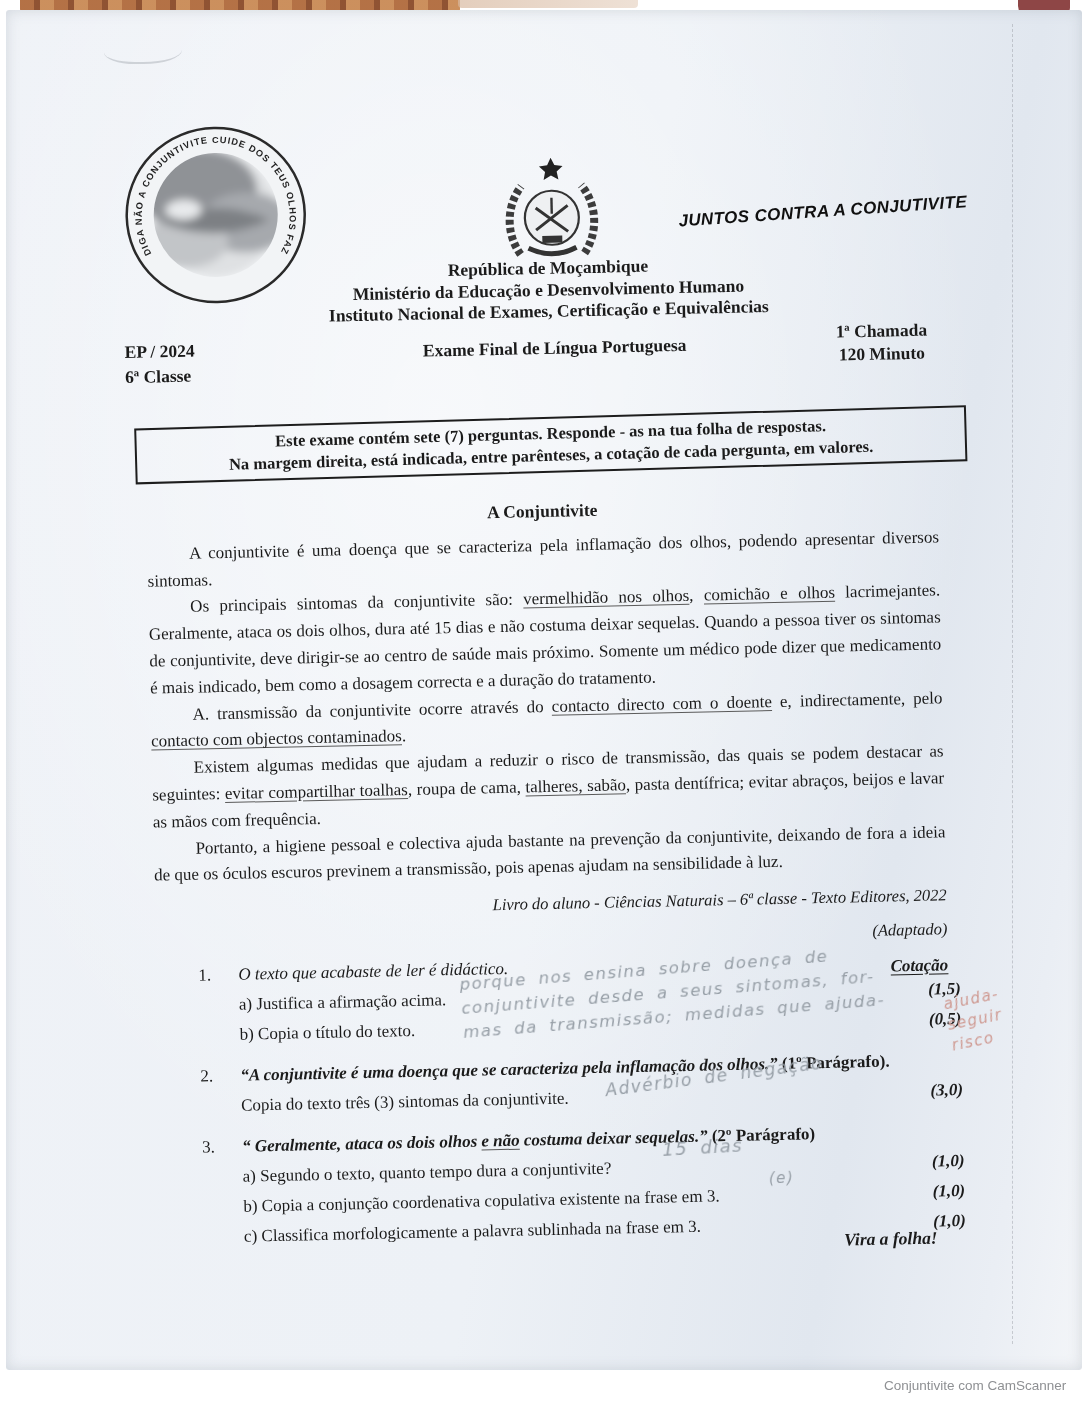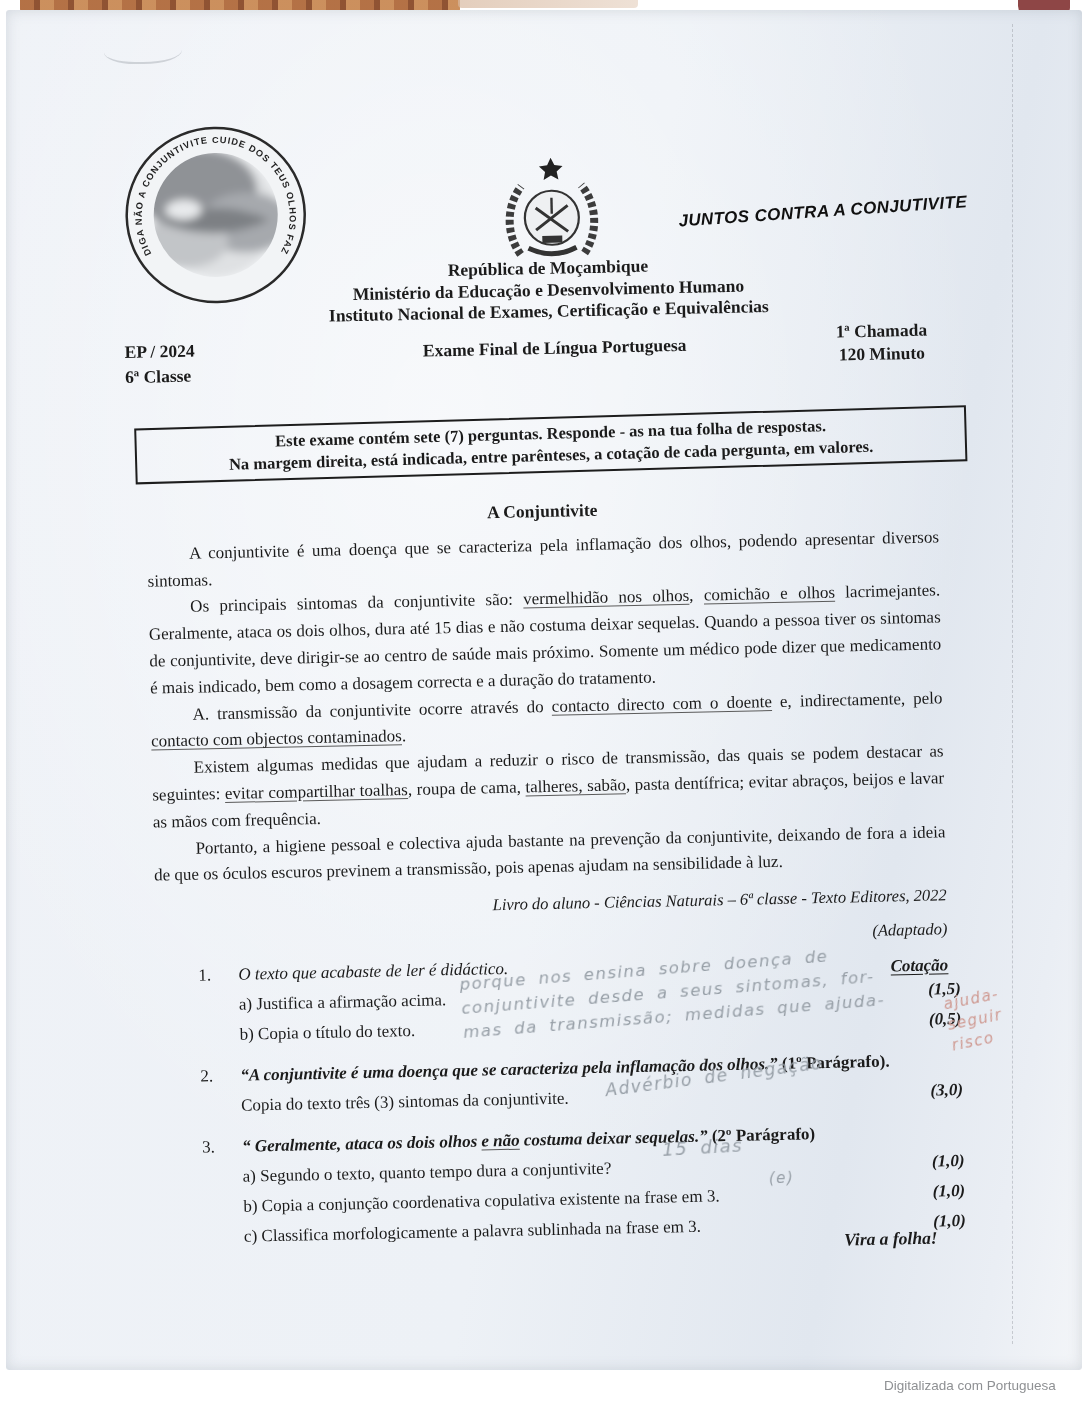--- a/index.html
+++ b/index.html
@@ -258,13 +258,13 @@
     <div>risco</div>
   </div>
   <div class="hand hw-q2">Advérbio de negação</div>
   <div class="hand hw-q3a">15 dias</div>
   <div class="hand hw-q3b">(e)</div>
 
   <div class="abs vira">Vira a folha!</div>
 
 </div>
 
-<div class="camscanner">Digitalizada com Portuguesa</div>
+<div class="camscanner">Conjuntivite com CamScanner</div>
 
 </body></html>

